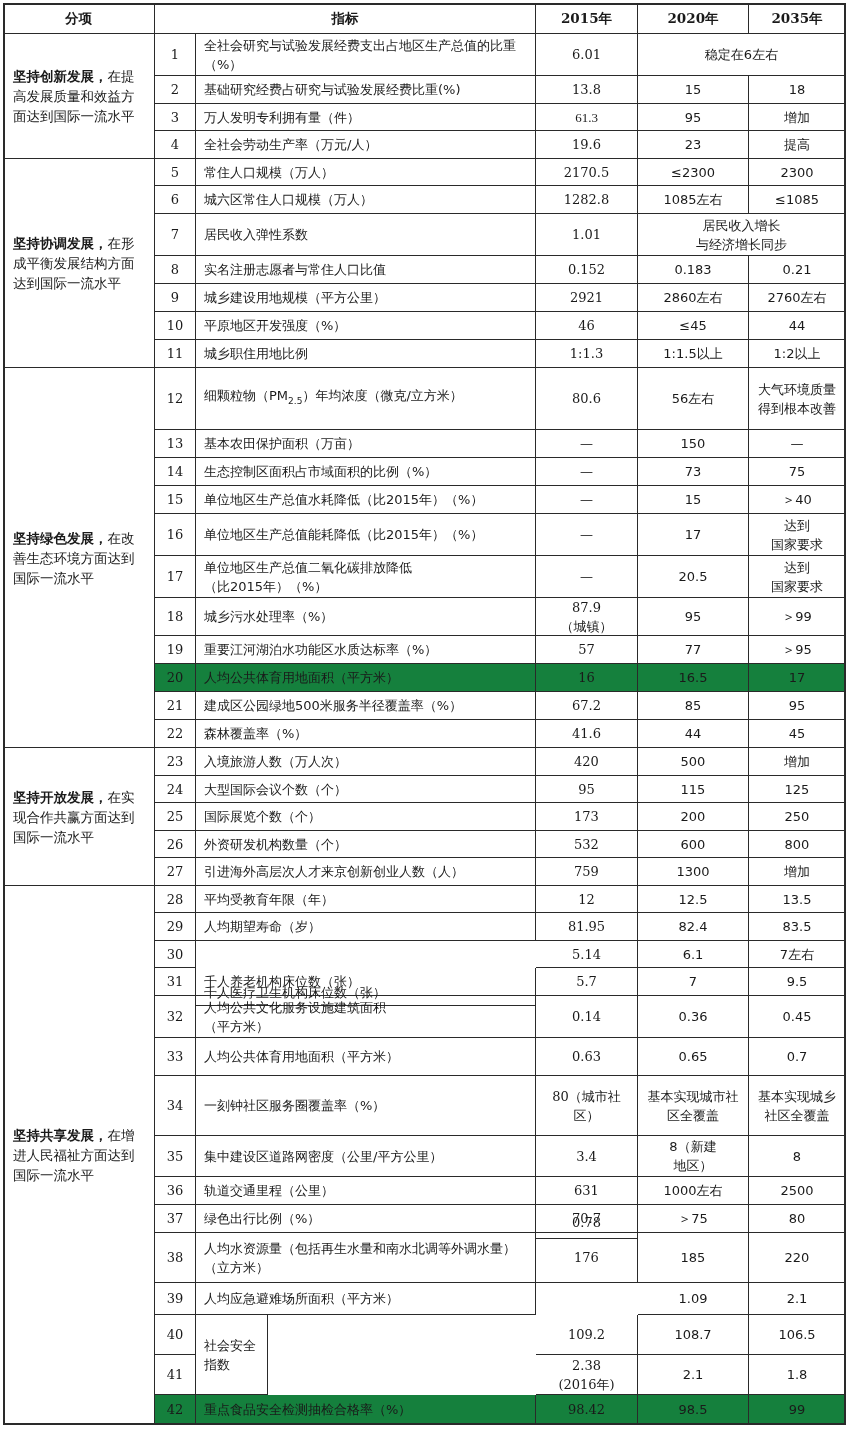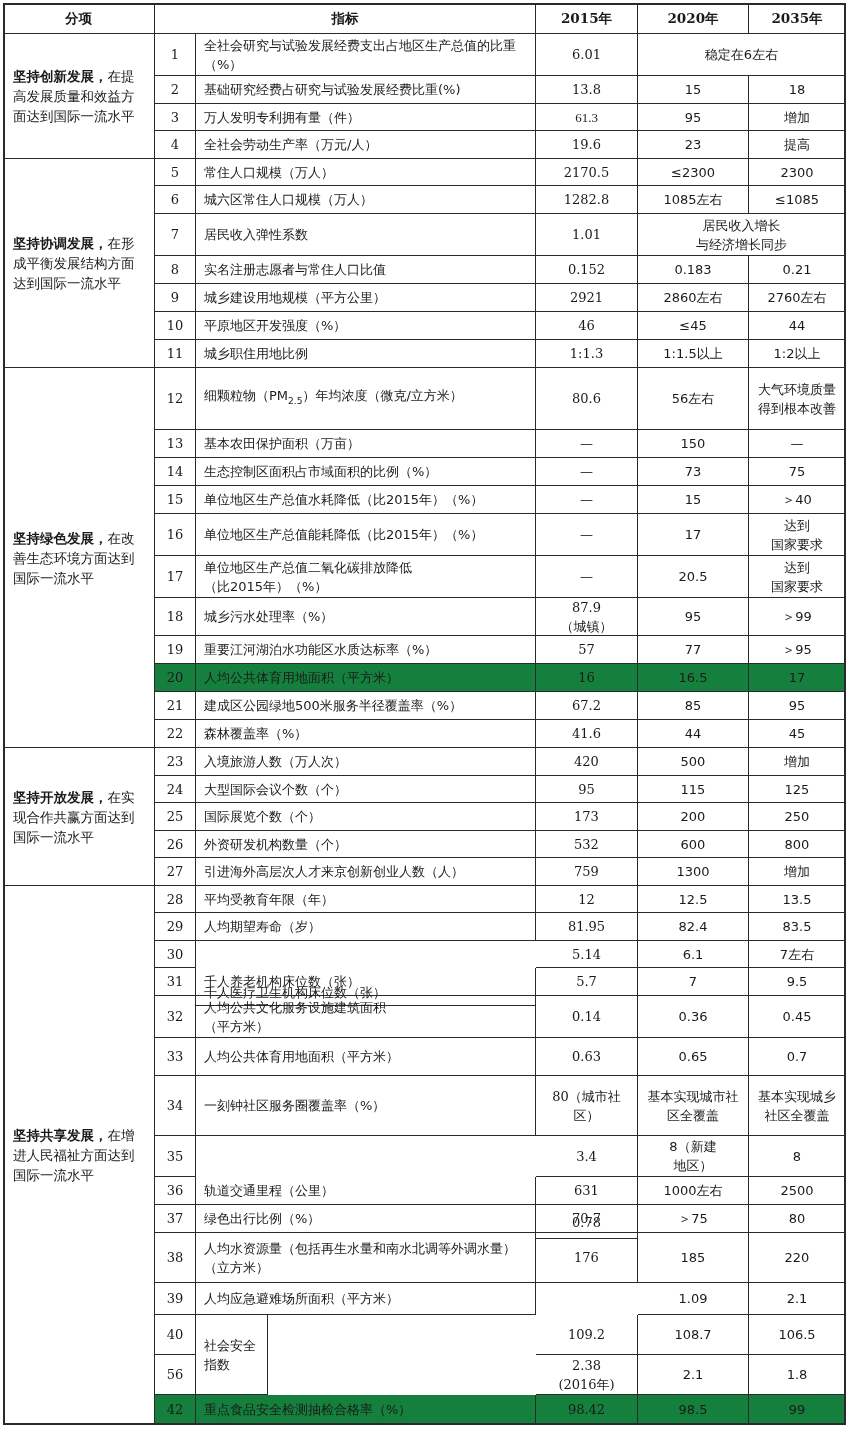--- a/index.html
+++ b/index.html
@@ -554,20 +554,23 @@
     </div>
     <div class="cell cjk" style="left: 635px; top: 1073px; width: 111px; height: 60px;">
       <span>基本实现城市社区全覆盖</span>
     </div>
     <div class="cell cjk" style="left: 746px; top: 1073px; width: 97px; height: 60px;">
       <span>基本实现城乡社区全覆盖</span>
     </div>
     <div class="cell " style="left: 152px; top: 1133px; width: 41px; height: 41px;">
       <span>35</span>
     </div>
+    <div class="cell left ind" style="left: 193px; top: 1133px; width: 340px; height: 41px;">
+      <span>集中建设区道路网密度（公里/平方公里）</span>
+    </div>
     <div class="cell " style="left: 533px; top: 1133px; width: 102px; height: 41px;">
       <span>3.4</span>
     </div>
     <div class="cell cjk" style="left: 635px; top: 1133px; width: 111px; height: 41px;">
       <span>8（新建<br>地区）</span>
     </div>
     <div class="cell cjk" style="left: 746px; top: 1133px; width: 97px; height: 41px;">
       <span>8</span>
     </div>
     <div class="cell " style="left: 152px; top: 1174px; width: 41px; height: 28px;">
@@ -639,21 +642,21 @@
     <div class="cell " style="left: 533px; top: 1312px; width: 102px; height: 40px;">
       <span>109.2</span>
     </div>
     <div class="cell cjk" style="left: 635px; top: 1312px; width: 111px; height: 40px;">
       <span>108.7</span>
     </div>
     <div class="cell cjk" style="left: 746px; top: 1312px; width: 97px; height: 40px;">
       <span>106.5</span>
     </div>
     <div class="cell " style="left: 152px; top: 1352px; width: 41px; height: 40px;">
-      <span>56</span>
+      <span>41</span>
     </div>
     <div class="cell " style="left: 533px; top: 1352px; width: 102px; height: 40px;">
       <span>2.38<br>(2016年)</span>
     </div>
     <div class="cell cjk" style="left: 635px; top: 1352px; width: 111px; height: 40px;">
       <span>2.1</span>
     </div>
     <div class="cell cjk" style="left: 746px; top: 1352px; width: 97px; height: 40px;">
       <span>1.8</span>
     </div>

